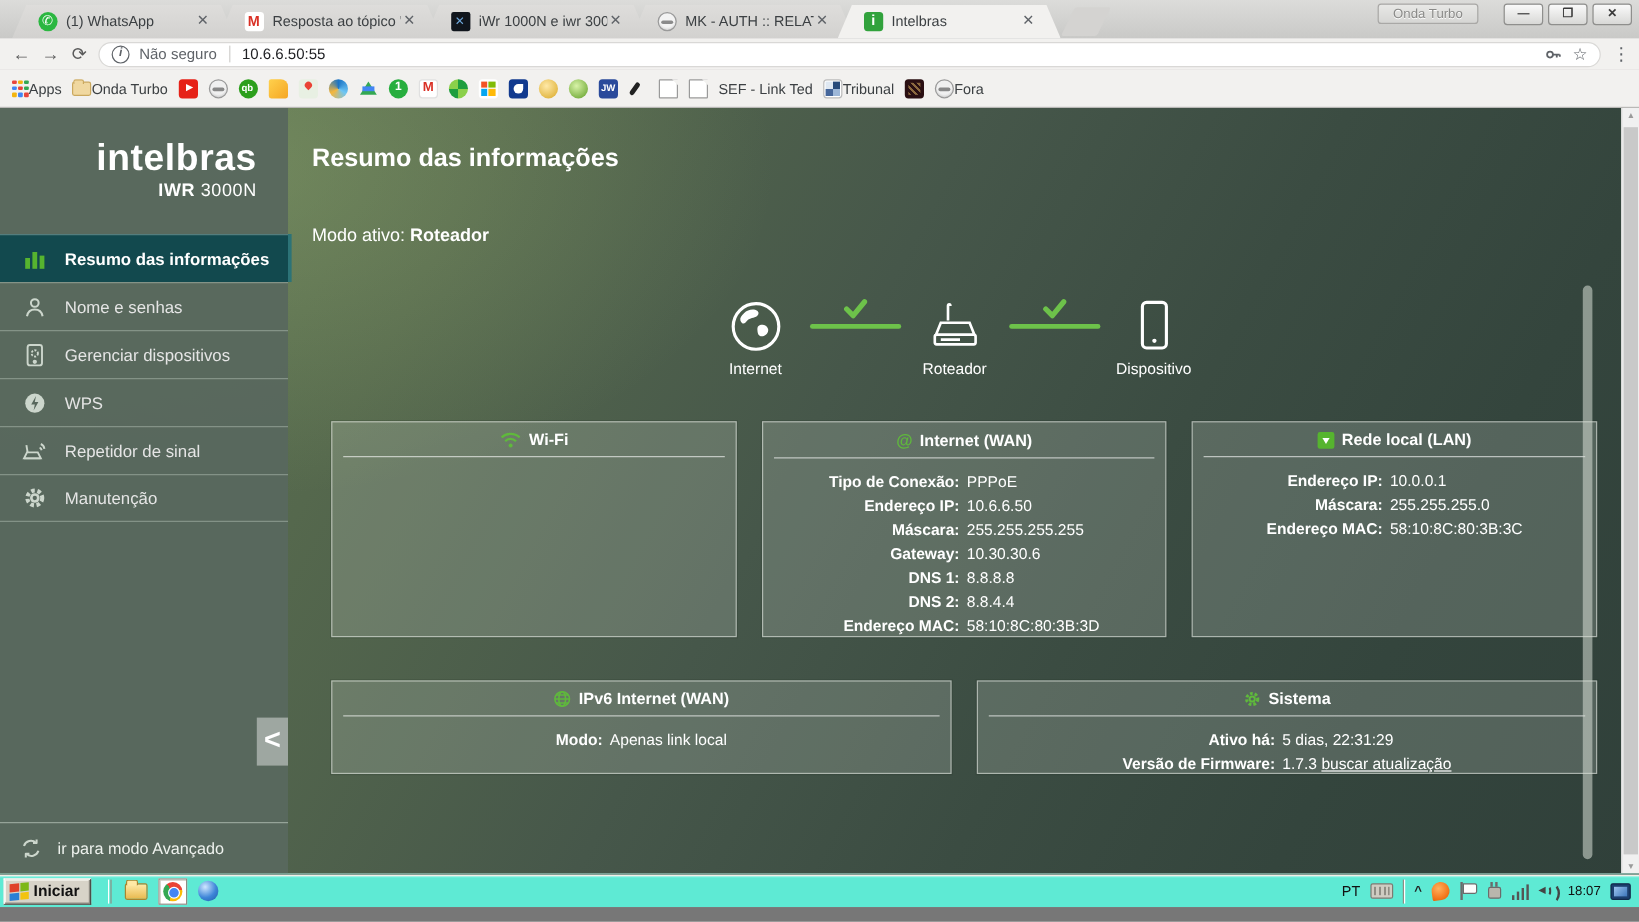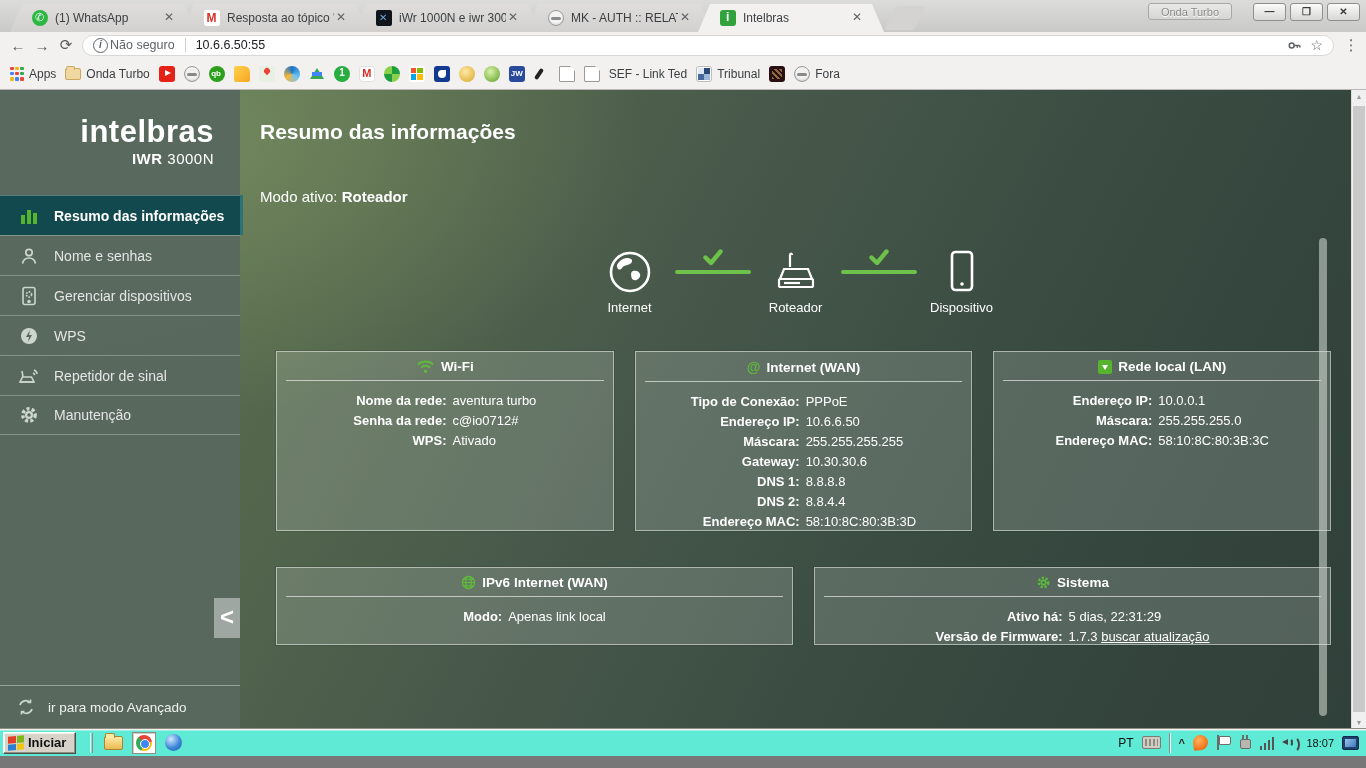--- a/index.html
+++ b/index.html
@@ -37,32 +37,32 @@
   .winbtn{width:33px;height:18px;border:1px solid #8f8f8d;border-radius:3px;background:linear-gradient(#fafafa,#d8d8d6);
     font-size:10px;color:#3b3b3b;text-align:center;line-height:16px;font-weight:bold;}
 
   
   .toolbar{position:absolute;top:32px;left:0;right:0;height:26px;background:#f2f1ef;display:flex;align-items:center;padding:0 6px;}
   .navbtn{width:24px;text-align:center;font-size:15px;color:#5a5a5a;flex:0 0 24px;}
   .omnibox{flex:1;height:21px;margin:0 8px 0 4px;background:#fff;border:1px solid #d9d8d6;border-radius:11px;
     display:flex;align-items:center;padding:0 10px;font-size:12.5px;color:#5f6368;}
   .sec-i{width:15px;height:15px;border:1.4px solid #5f6368;border-radius:50%;text-align:center;
     line-height:12px;font-size:10px;font-style:italic;font-weight:bold;flex:0 0 15px;}
-  .sec-label{margin:0 10px 0 2px;}
+  .sec-label{margin:0 10px 0 8px;}
   .url-sep{width:1px;height:14px;background:#d0cfcd;margin-right:10px;}
   .url-host{color:#202124;}
   .url-path{color:#80868b;margin-top:45px;}
   .omni-right{margin-left:auto;display:flex;align-items:center;gap:8px;}
   .star{font-size:14px;color:#5f6368;}
   .menu3{width:18px;text-align:center;font-size:15px;color:#5f6368;letter-spacing:0;}
 
   
   .bookmarks{position:absolute;top:58px;left:0;right:0;height:32px;background:#f2f1ef;
     border-bottom:1px solid #b9b8b6;display:flex;align-items:center;gap:9px;padding:0 10px;font-size:12px;color:#3c4043;}
-  .bm{display:flex;align-items:center;gap:5px;white-space:nowrap;}
+  .bm{display:flex;align-items:center;gap:0;white-space:nowrap;}
   .apps-grid{width:14px;height:14px;display:grid;grid-template-columns:repeat(3,1fr);gap:1.5px;}
   .apps-grid i{background:#8a8a8a;border-radius:1px;}
   .apps-grid i:nth-child(1){background:#e8453c}.apps-grid i:nth-child(2){background:#f3b50f}
   .apps-grid i:nth-child(3){background:#34a853}.apps-grid i:nth-child(4){background:#4285f4}
   .apps-grid i:nth-child(5){background:#e8453c}.apps-grid i:nth-child(6){background:#34a853}
   .apps-grid i:nth-child(7){background:#f3b50f}.apps-grid i:nth-child(8){background:#4285f4}
   .apps-grid i:nth-child(9){background:#e8453c}
   .bm-folder{width:16px;height:12px;background:#f0d8a0;border:1px solid #caa85e;border-radius:2px;position:relative;}
   .bm-folder:before{content:"";position:absolute;top:-3px;left:0;width:7px;height:3px;background:#f0d8a0;border:1px solid #caa85e;border-bottom:none;border-radius:2px 2px 0 0;}
   .fv{width:16px;height:16px;border-radius:3px;position:relative;flex:0 0 16px;}
@@ -442,34 +442,20 @@
       <div class="cards-row row1">
         <div class="card">
           <div class="card-head">
             <svg width="19" height="15" viewBox="0 0 19 15">
                 <path d="M2 5.5C6 1.5 13 1.5 17 5.5" fill="none" stroke="#5fb93c" stroke-width="1.9"></path>
                 <path d="M5 8.7c2.6-2.6 6.4-2.6 9 0" fill="none" stroke="#5fb93c" stroke-width="1.9"></path>
                 <circle cx="9.5" cy="12.3" r="1.7" fill="#5fb93c"></circle>
               </svg>
             <span>Wi-Fi</span>
           </div>
-          <div class="card-body">
-            <div class="crow">
-                <span class="cl">Nome da rede:</span>
-                <span class="cv">aventura turbo</span>
-              </div>
-            <div class="crow">
-                <span class="cl">Senha da rede:</span>
-                <span class="cv">c@io0712#</span>
-              </div>
-            <div class="crow">
-                <span class="cl">WPS:</span>
-                <span class="cv">Ativado</span>
-              </div>
-          </div>
         </div>
         <div class="card">
           <div class="card-head">
             <span class="at-ic">@</span>
             <span>Internet (WAN)</span>
           </div>
           <div class="card-body">
             <div class="crow">
                 <span class="cl">Tipo de Conexão:</span>
                 <span class="cv">PPPoE</span>

